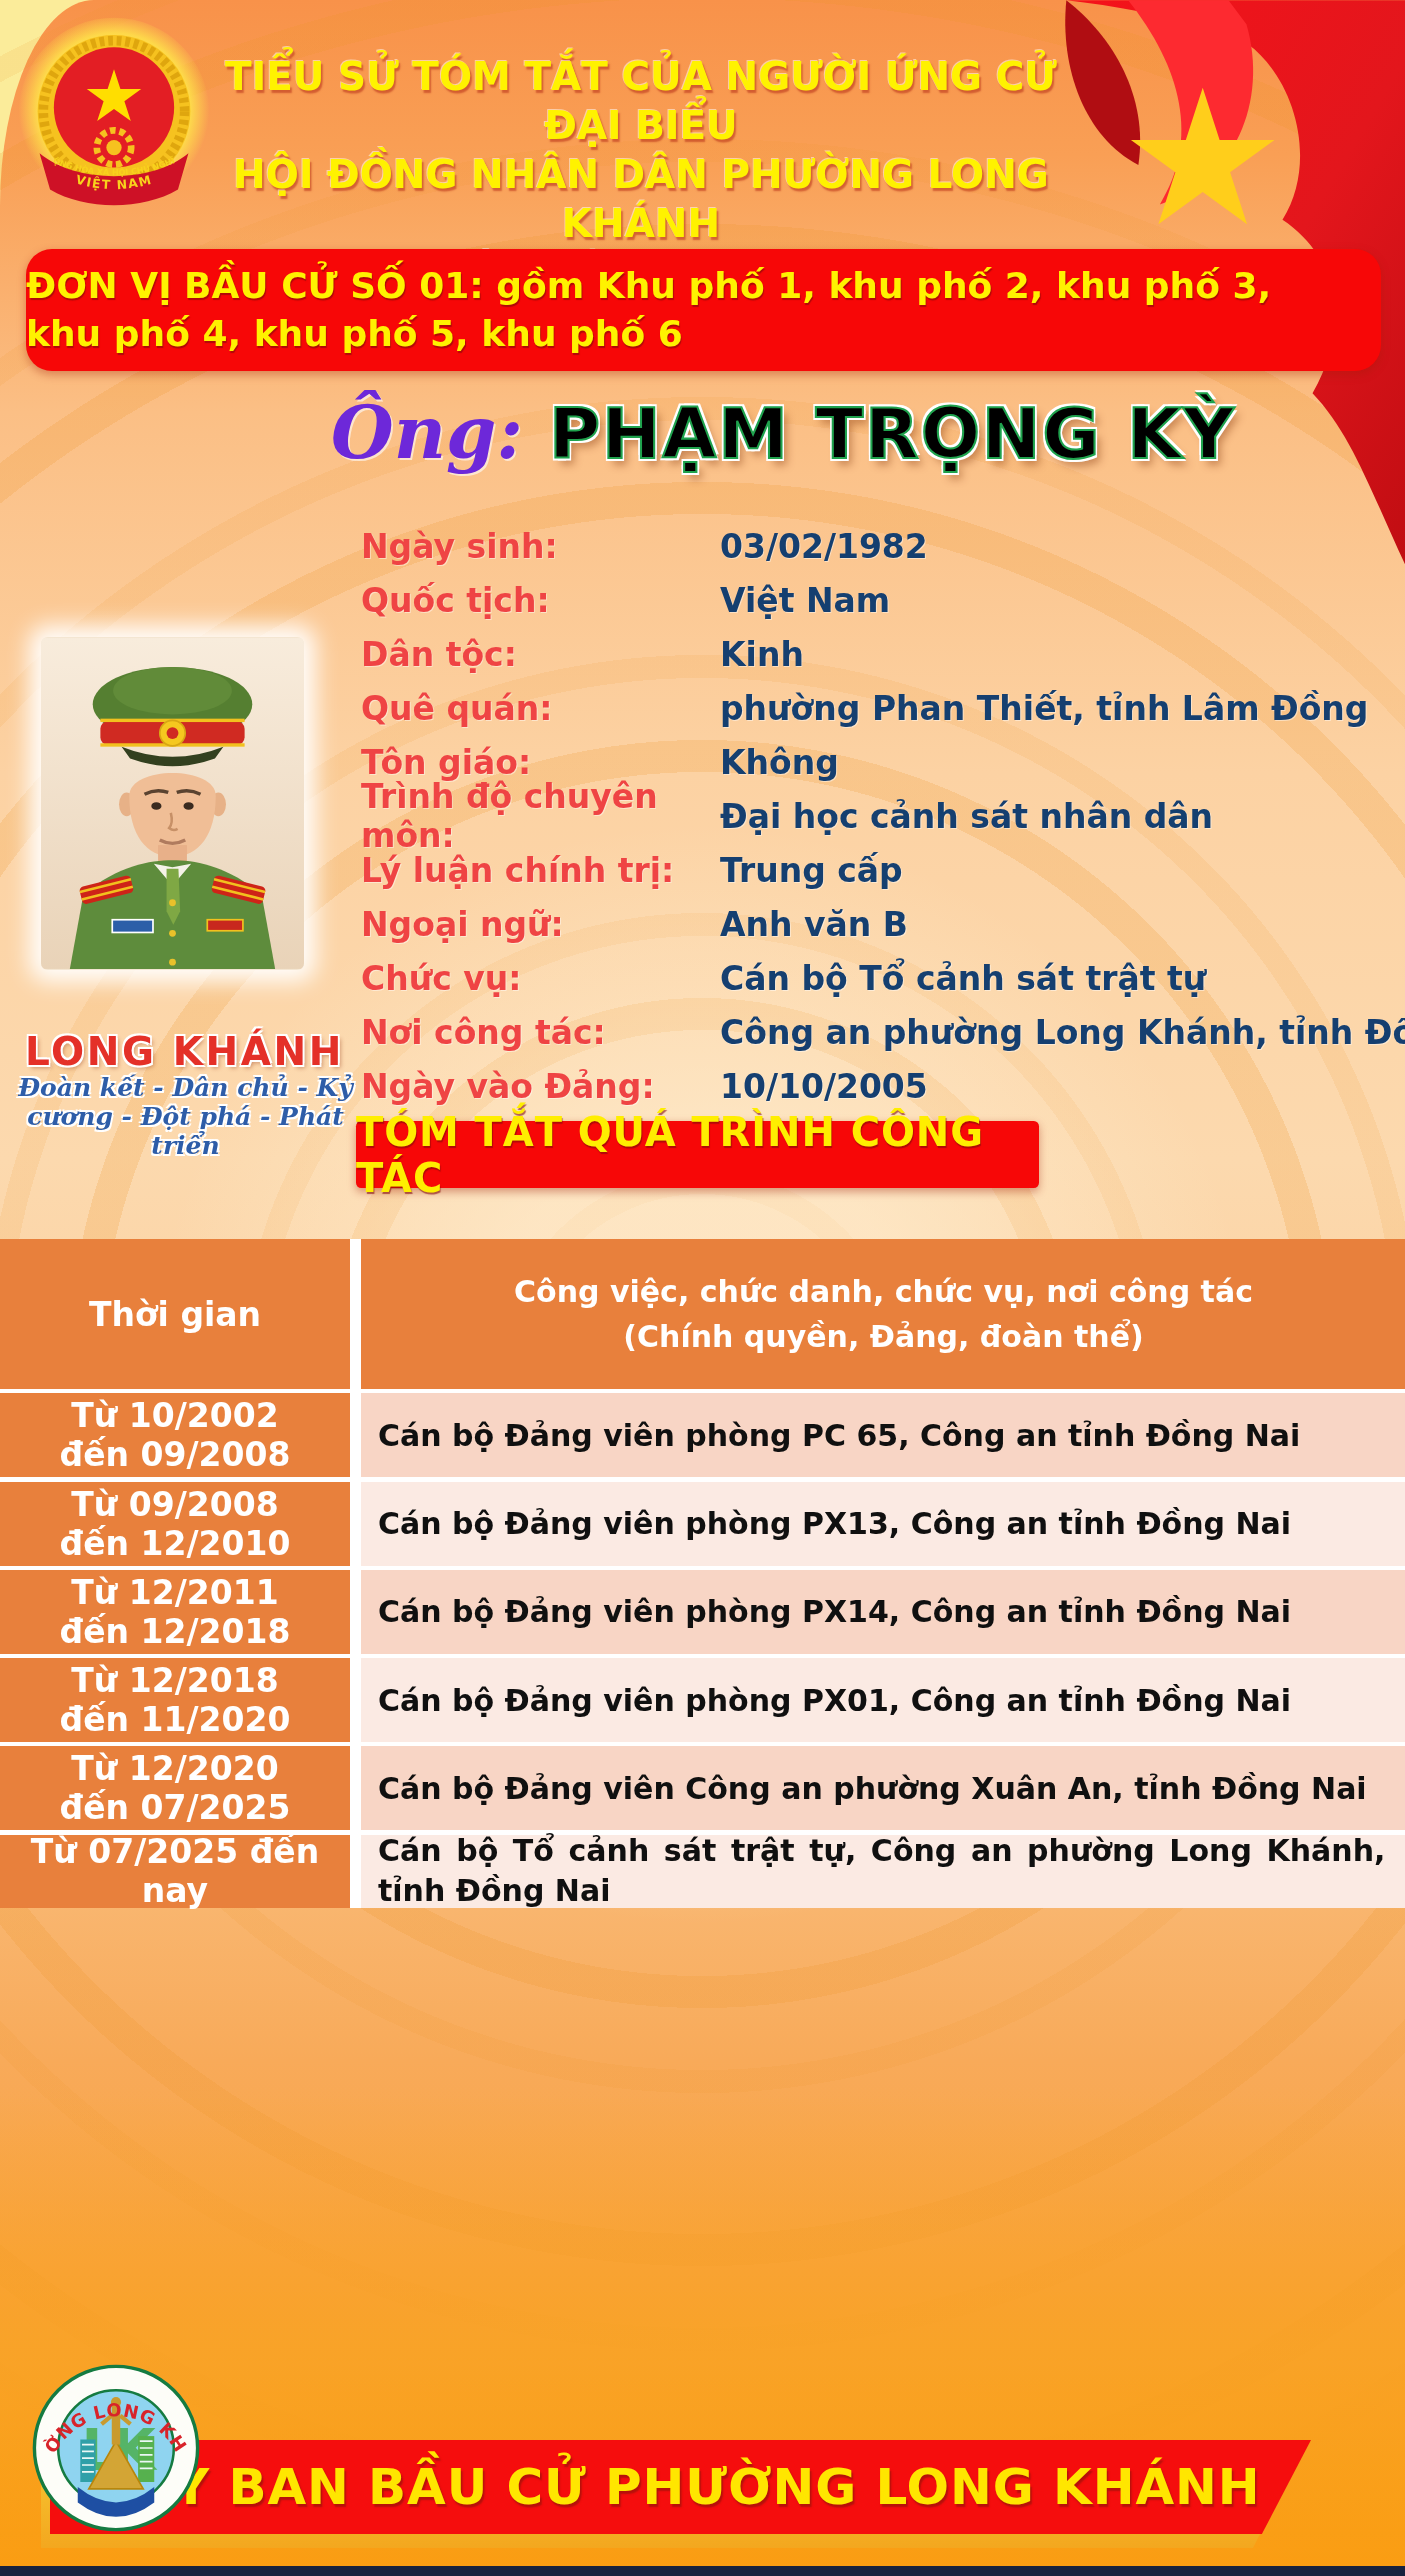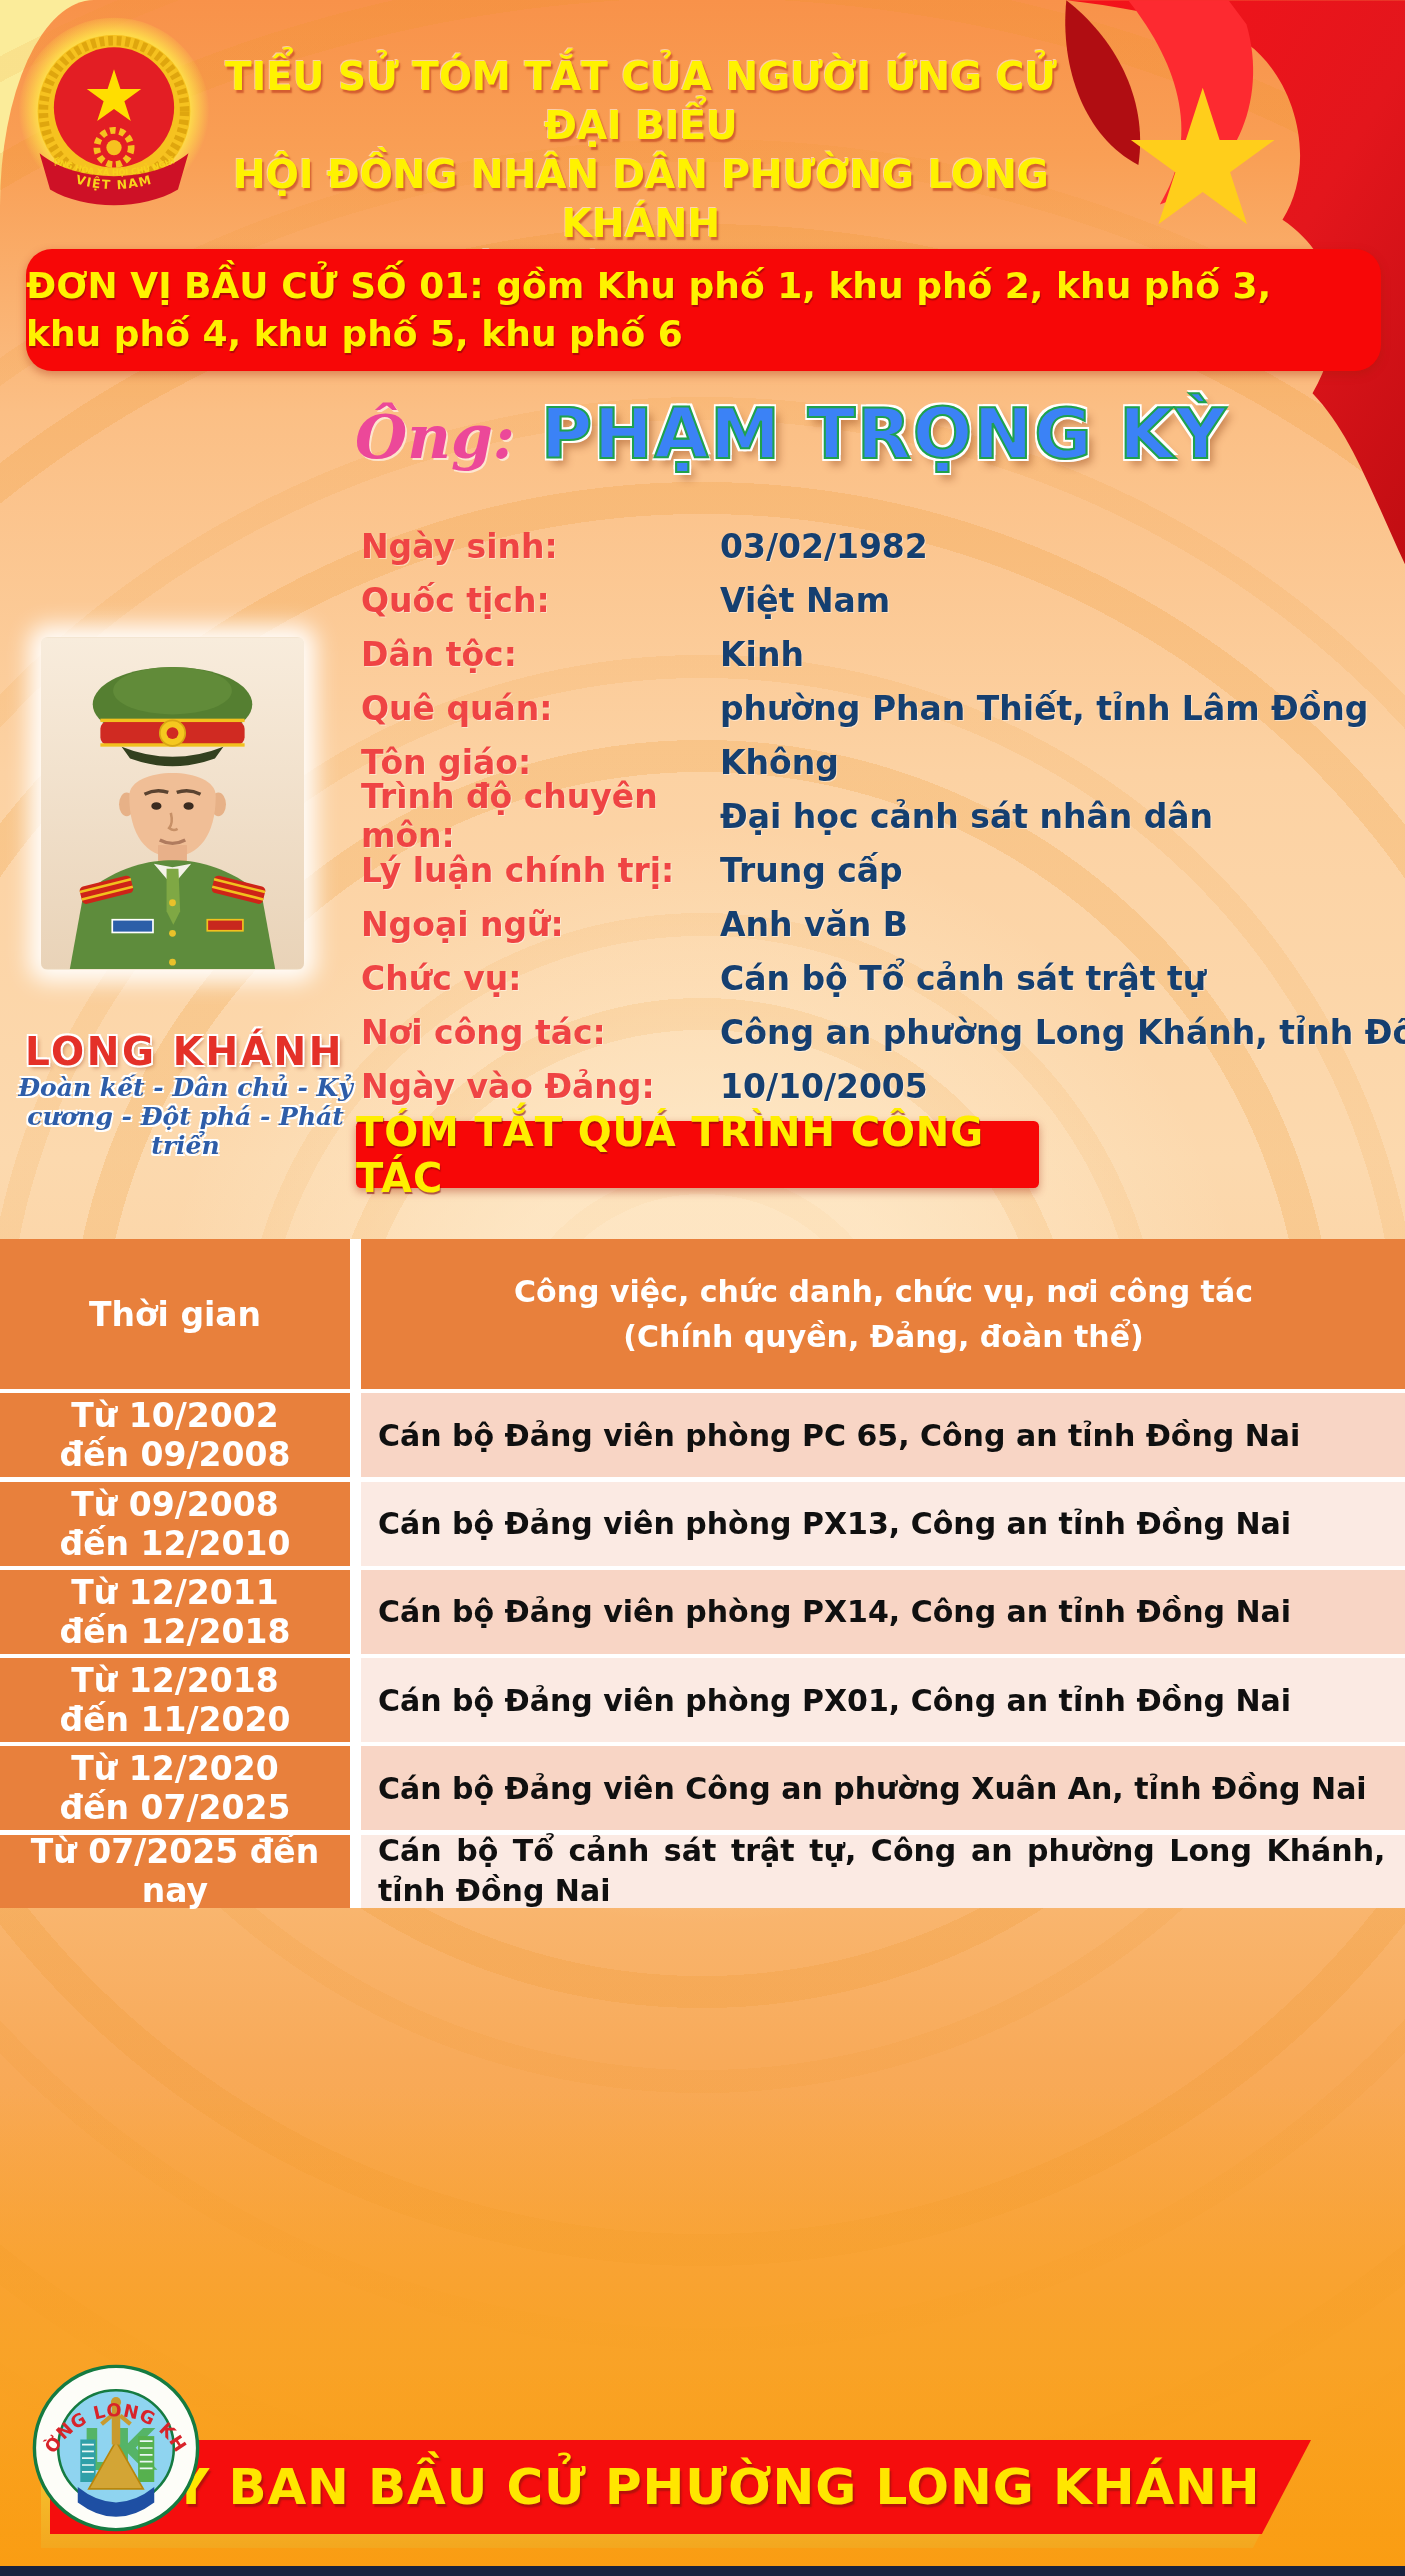--- a/index.html
+++ b/index.html
@@ -28,22 +28,22 @@
     text-shadow:-0.9px -0.9px 0 rgba(255,255,255,.5), 1.7px 2.6px 1.7px rgba(190,60,30,.65);}
   
   .unit-banner{position:absolute;left:26px;top:249px;width:1355px;height:122px;border-radius:26px;
     background:#f70707;box-shadow:0 3.4px 8.6px rgba(160,30,10,.35);
     display:flex;flex-direction:column;justify-content:center;text-align:left;
     color:#fff200;font-weight:bold;font-size:36px;line-height:48px;
     text-shadow:0.9px 1.7px 0.9px rgba(130,10,10,.6);}
   
   .candidate-row{position:absolute;left:331px;top:385px;display:flex;align-items:baseline;gap:26px;white-space:nowrap;}
   .honorific{font-family:"DejaVu Serif","Liberation Serif",serif;font-style:italic;font-weight:bold;
-    font-size:60px;color:#ec4899;text-shadow:1.7px 1.7px 0 rgba(255,255,255,.6);margin-left:24px;}
-  .big-name{font-size:70px;font-weight:bold;color:#3b82f6;letter-spacing:1.7px;
+    font-size:72px;color:#6d28d9;text-shadow:1.7px 1.7px 0 rgba(255,255,255,.6);}
+  .big-name{font-size:70px;font-weight:bold;color:#000000;letter-spacing:1.7px;
     -webkit-text-stroke:2.1px #1fa24d;
     text-shadow:2.6px 2.6px 0 #fff,-2.6px 2.6px 0 #fff,2.6px -2.6px 0 #fff,-2.6px -2.6px 0 #fff,5.2px 6.9px 8.6px rgba(120,40,0,.4);margin-top:8px;}
   
   .photo-wrap{position:absolute;left:41px;top:637px;width:263px;height:333px;border-radius:6.9px;
     box-shadow:0 0 22px 12px rgba(255,255,255,.95);background:#f4e6d2;overflow:hidden;}
   .photo-wrap svg{display:block;}
   .photo-caption-title{position:absolute;left:0px;top:1029px;width:369px;text-align:center;
     font-size:39px;font-weight:bold;color:#e43028;letter-spacing:2.6px;
     text-shadow:1.7px 1.7px 0 #fff,-1.7px 1.7px 0 #fff,1.7px -1.7px 0 #fff,-1.7px -1.7px 0 #fff,2.6px 3.4px 4.3px rgba(140,40,10,.4);}
   .photo-caption-slogan{position:absolute;left:0px;top:1073px;width:371px;text-align:center;

